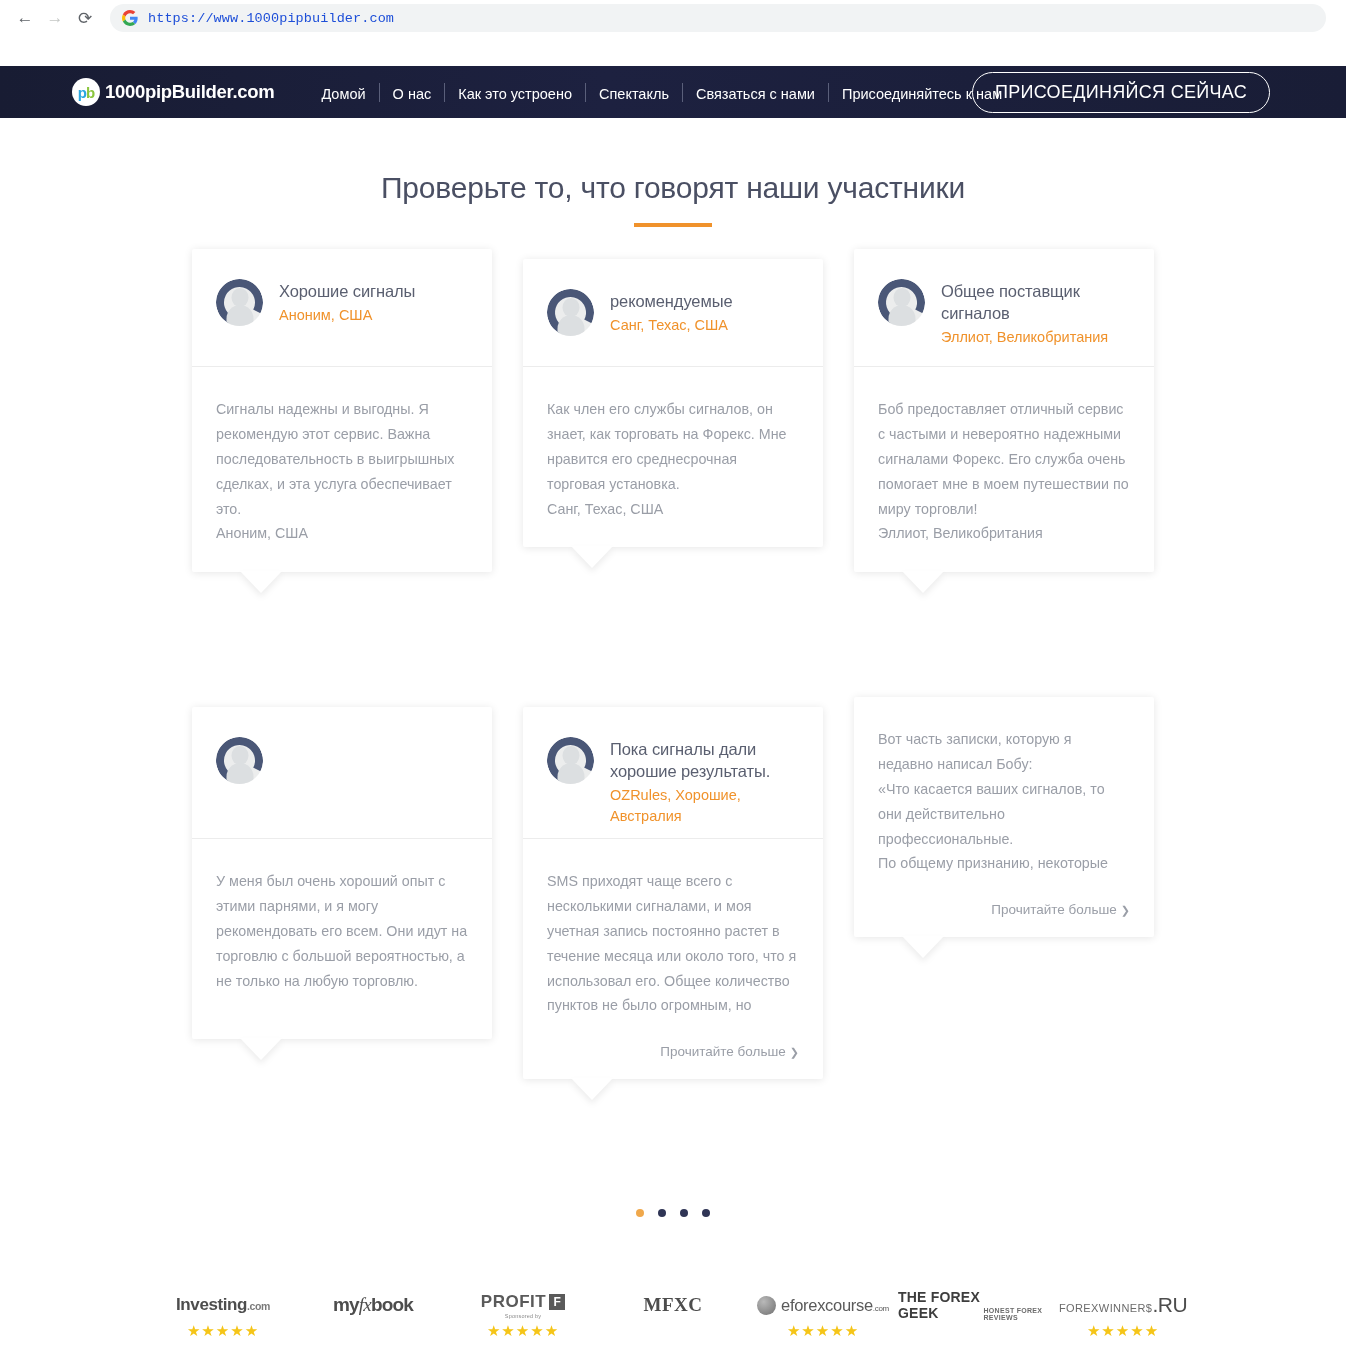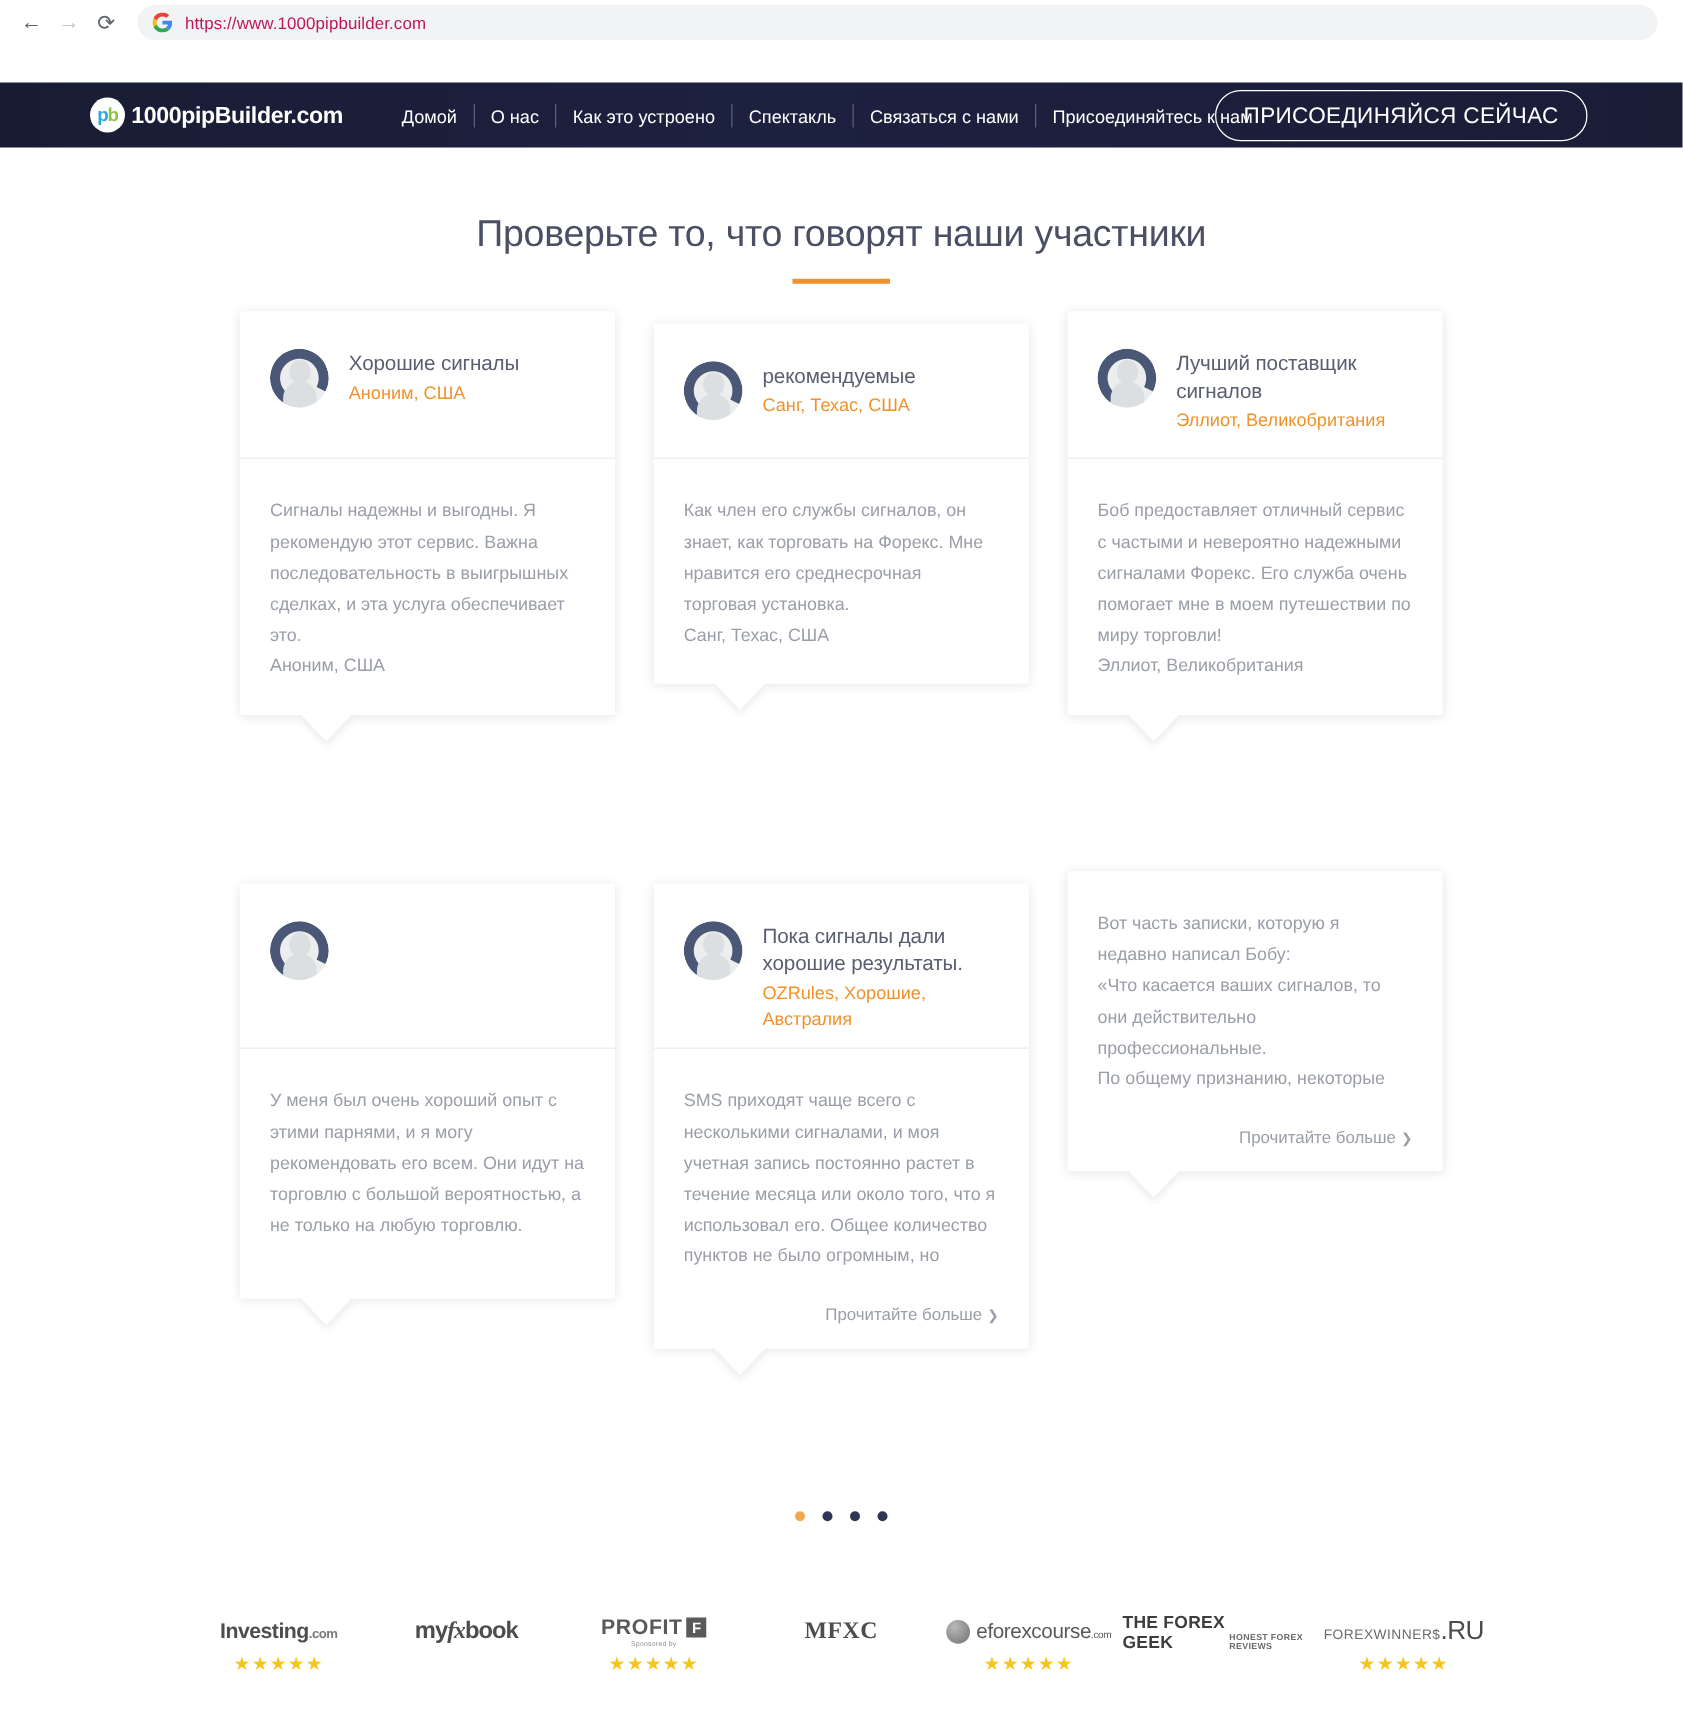--- a/index.html
+++ b/index.html
@@ -30,23 +30,24 @@
     background: #f1f3f4;
     border-radius: 14px;
     display: flex; align-items: center;
     padding: 0 12px;
   }
   .g-icon {
     width: 16px; height: 16px; margin-right: 10px;
     position: relative; flex: none;
   }
   .omnibox-url {
-    font-size: 13.5px; color: #be185d;
+    font-size: 13.5px; color: #1d4ed8;
     letter-spacing: 0.1px;
     white-space: nowrap;
+    font-family: Liberation Mono, monospace;
   }
 
   
   .site-header {
     position: absolute; top: 66px; left: 0;
     width: 1346px; height: 52px;
     background: #1b1f38;
     background: linear-gradient(90deg,#181c33 0%,#1d2140 45%,#191d36 100%);
     display: flex; align-items: center;
   }
@@ -202,21 +203,21 @@
   .logo-mark {
     height: 26px; display: flex; align-items: center; justify-content: center;
     color: #6e6e6e;
   }
   .stars { color: #f5c518; font-size: 15px; letter-spacing: 1px; margin-top: 4px; }
   .stars.hidden { visibility: hidden; }
 
   .lg-investing { font-size: 17px; font-weight: bold; color: #4d4d4d; letter-spacing:-0.4px; }
   .lg-investing .dotcom { font-size: 10.5px; font-weight: bold; color: #7a7a7a; }
   .lg-myfxbook { font-size: 19px; font-weight: bold; color: #4d4d4d; letter-spacing: -0.8px; }
-  .lg-myfxbook .fx { font-style: italic; font-weight: bold; font-family: "Liberation Serif", serif; }
+  .lg-myfxbook .fx { font-style: italic; font-weight: normal; font-family: "Liberation Serif", serif; }
   .lg-profit { display: flex; flex-direction: column; align-items: center; }
   .lg-profit .row1 { display: flex; align-items: center; }
   .lg-profit .word { font-size: 17px; font-weight: bold; color: #5a5a5a; letter-spacing: 0.5px; }
   .lg-profit .fbox {
     background: #5a5a5a; color: #fff; font-size: 12px; font-weight: bold;
     width: 16px; height: 16px; display: flex; align-items: center; justify-content: center;
     margin-left: 3px;
   }
   .lg-profit .sub { font-size: 5.5px; color: #8a8a8a; letter-spacing: 0.2px; margin-top: 1px; }
   .lg-mfxc { font-size: 19px; font-weight: bold; color: #4d4d4d; letter-spacing: 0.5px;
@@ -322,21 +323,21 @@
     </div>
 
     <div class="card" style="left:662px; top:0px;">
       <div class="card-head" style="min-height:118px;">
         <div class="avatar">
           <span class="ring"></span>
             <span class="head"></span>
             <span class="body"></span>
         </div>
         <div class="head-text">
-          <div class="card-title">Лучший поставщик сигналов</div>
+          <div class="card-title">Общее поставщик сигналов</div>
           <div class="card-author">Эллиот, Великобритания</div>
         </div>
       </div>
       <div class="card-body" style="white-space:pre-line;">Боб предоставляет отличный сервис с частыми и невероятно надежными сигналами Форекс. Его служба очень помогает мне в моем путешествии по миру торговли!
 Эллиот, Великобритания</div>
       <div class="card-tail"></div>
     </div>
   </div>
 
   <div class="card-row" style="position:absolute; top:458px; left:0; width:962px;">

